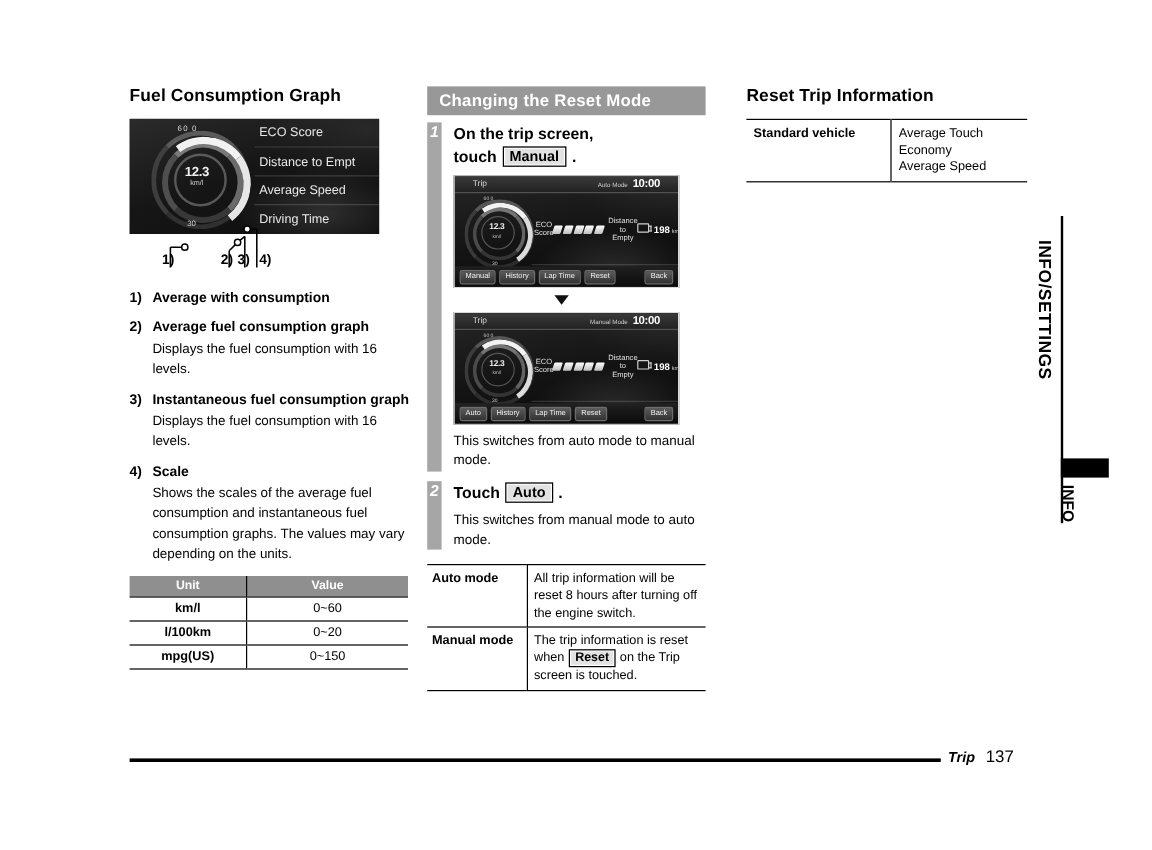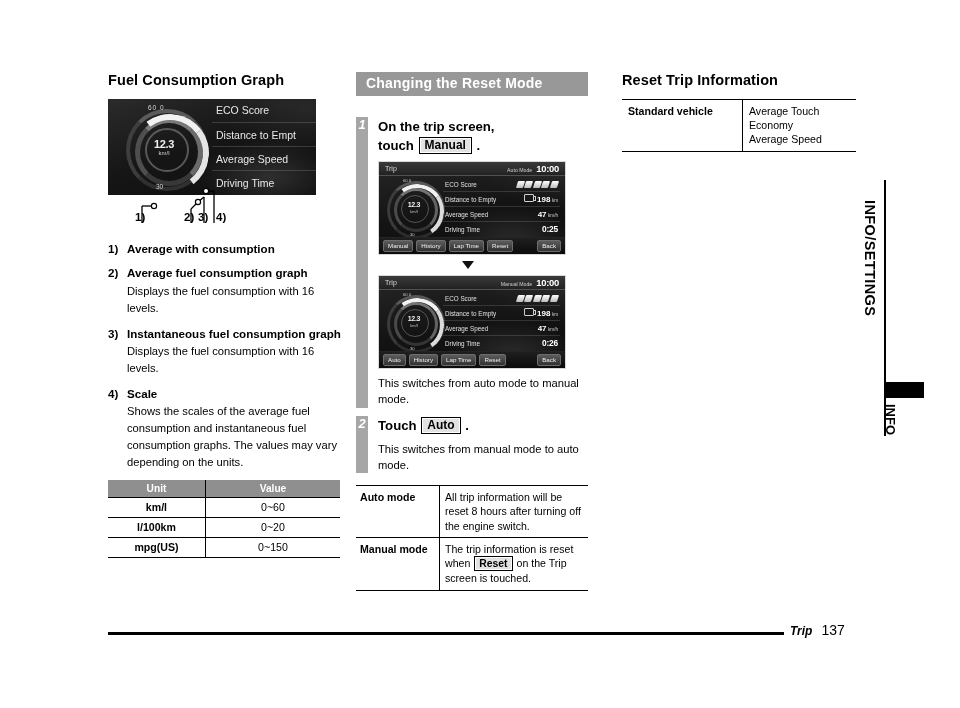--- a/index.html
+++ b/index.html
@@ -38,21 +38,21 @@
     letter-spacing: 0.1px;
     margin: 0 0 10px 0;
     line-height: 1.15;
   }
   .h-bar {
     background: #989898;
     color: #ffffff;
     font-size: 14px;
     font-weight: bold;
     padding: 3px 0 4px 10px;
-    margin: 0 0 21px 0;
+    margin: 0 0 6px 0;
     line-height: 1.2;
     letter-spacing: 0.2px;
   }
 
   
   .device-shot {
     width: 208px;
     height: 96px;
     position: relative;
     background: #1a1a1a;
@@ -304,21 +304,21 @@
   .trip .bg {
     position: absolute; inset: 0;
     background:
       radial-gradient(ellipse 110px 55px at 72% 86%, rgba(255,255,255,0.12), rgba(255,255,255,0) 62%),
       radial-gradient(ellipse 140px 70px at 100% 6%, rgba(255,255,255,0.07), rgba(255,255,255,0) 60%),
       linear-gradient(170deg, #262626 0%, #141414 50%, #0a0a0a 100%);
   }
   .trip-top {
     position: absolute; left: 0; right: 0; top: 0; height: 13px;
     display: flex; align-items: center;
-    padding: 0 6px;
+    padding: 0 15px;
     color: #d8d8d8;
     background: linear-gradient(180deg, #3a3a3a, #222);
     border-bottom: 1px solid rgba(255,255,255,.12);
     gap: 36px;
   }
   .trip-top .t-title { font-size: 7px; }
   .trip-top .t-right { margin-left: auto; display: flex; align-items: baseline; gap: 4px; }
   .trip-top .t-mode { font-size: 5.2px; color: #cfcfcf; }
   .trip-top .t-clock { font-size: 9.5px; color: #fff; font-weight: bold; letter-spacing: -.3px; }
 
@@ -341,21 +341,21 @@
   }
   .tg-val { position: absolute; left:0; right:0; top: 22px; text-align:center;
             color:#f0f0f0; font-size: 7px; font-weight: bold; letter-spacing:-.3px; }
   .tg-unit { position: absolute; left:0; right:0; top: 30px; text-align:center;
              color:#c6c6c6; font-size: 4px; }
   .tg-top { position:absolute; left: 18px; top: -1px; color:#c9c9c9; font-size: 4.2px; }
   .tg-bot { position:absolute; left: 25px; bottom: 0px; color:#c9c9c9; font-size: 4.2px; }
 
   .trip-rows {
     position: absolute; left: 64px; right: 5px; top: 2px; bottom: 2px;
-    display: flex; flex-direction: column;
+    display: flex; flex-direction: row; text-align: center;
   }
   .trip-rows .trow {
     flex: 1;
     display: flex; align-items: center;
     border-bottom: 1px solid rgba(255,255,255,.14);
     color: #e0e0e0;
     font-size: 6.3px;
     padding-left: 2px;
   }
   .trip-rows .trow:last-child { border-bottom: none; }

